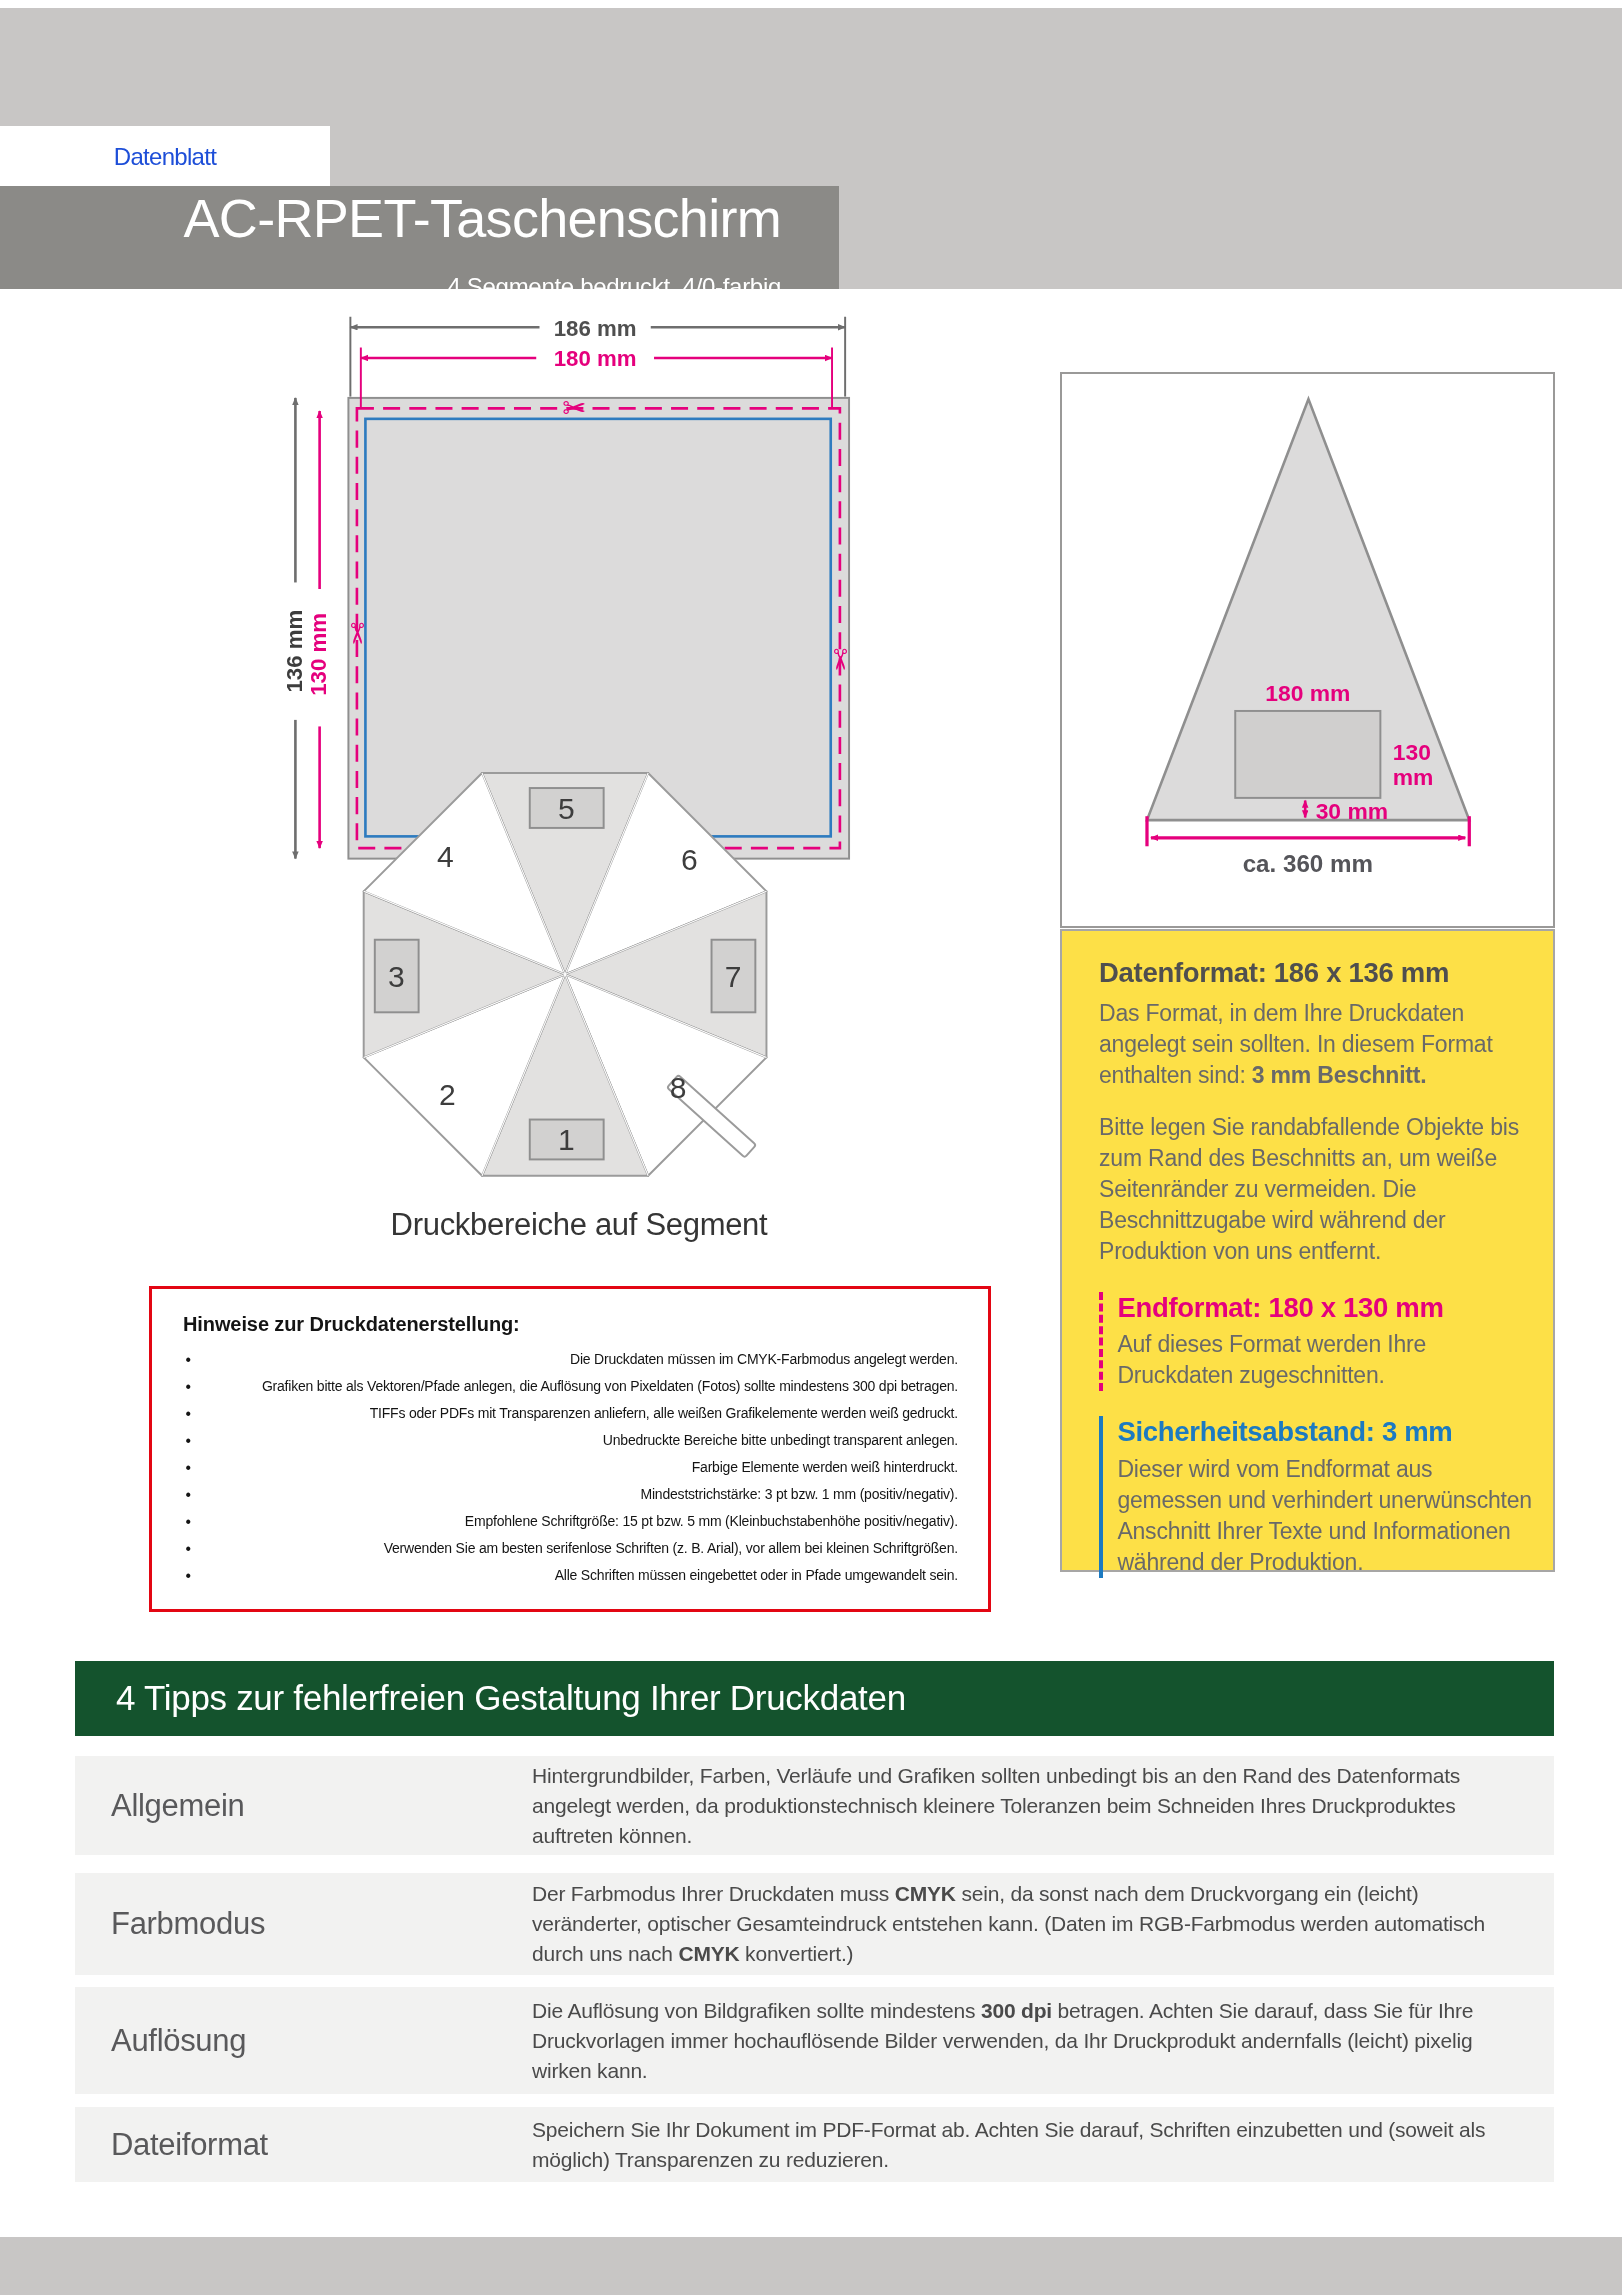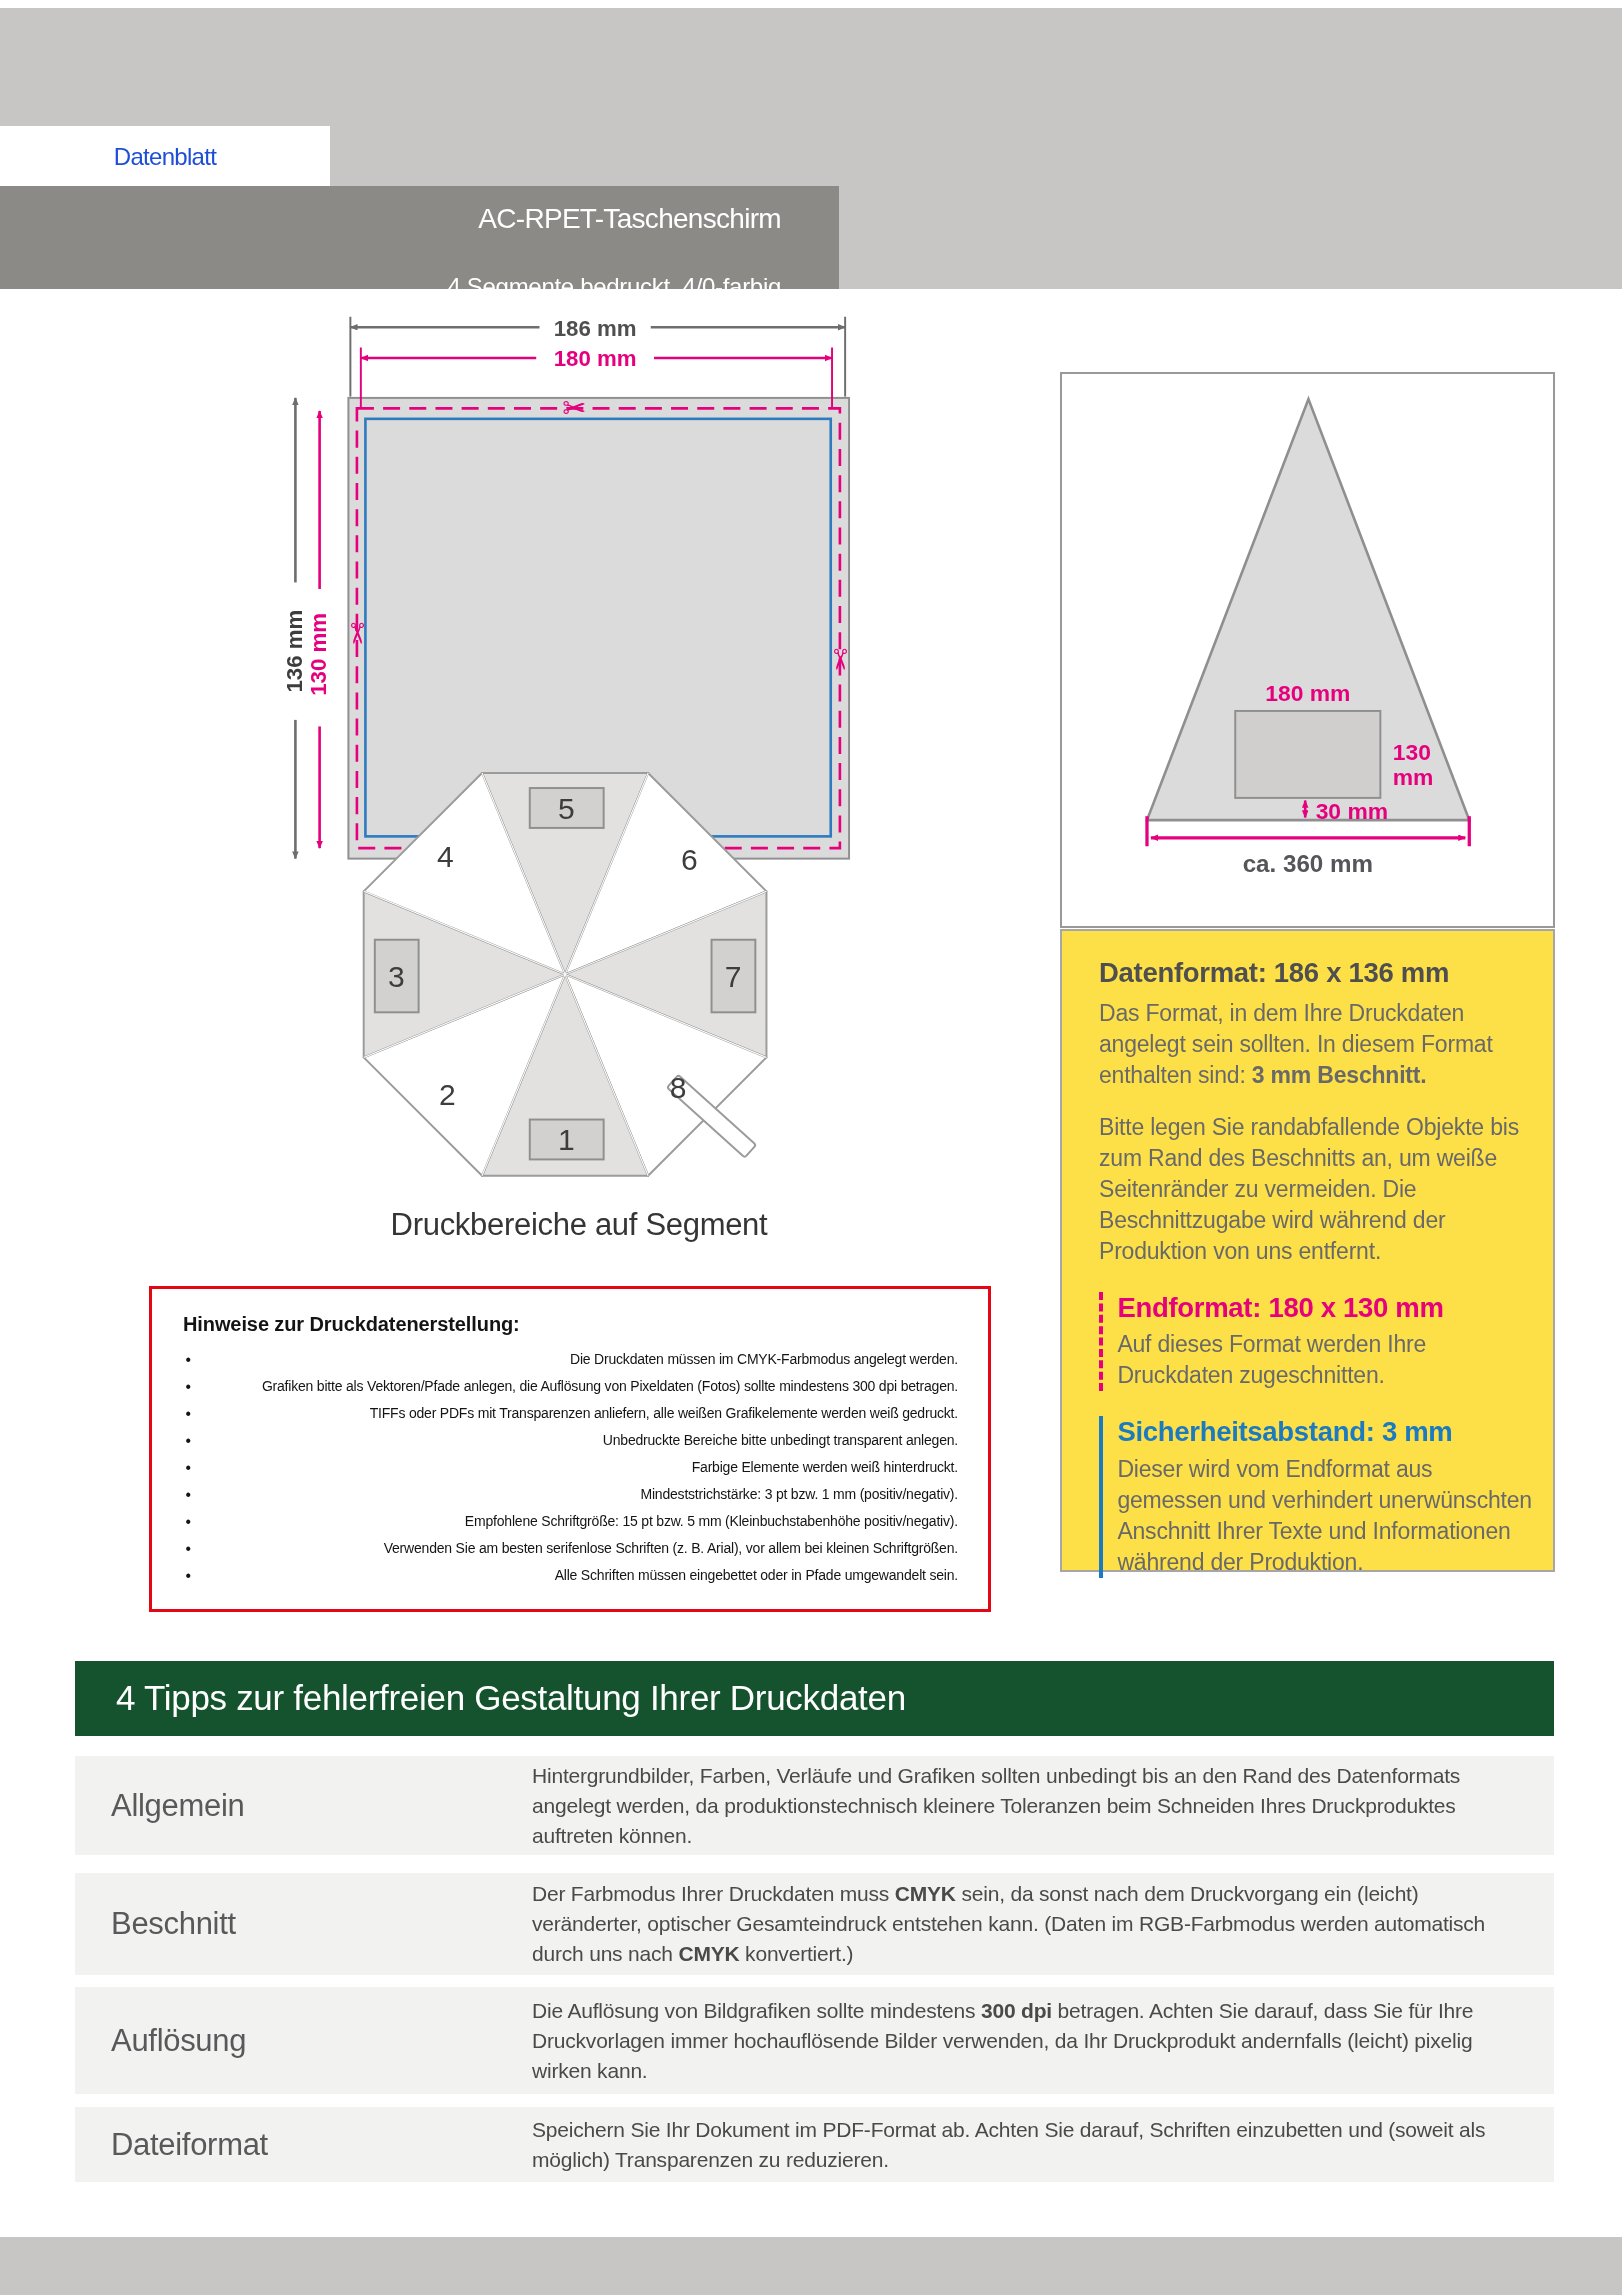--- a/index.html
+++ b/index.html
@@ -9,21 +9,21 @@
     font-family:"Liberation Sans", sans-serif; overflow:hidden;
   }
   .abs { position:absolute; }
 
   
   .top-band { left:0; top:7.9px; width:1623px; height:281px; background:#c8c6c5; }
   .sheet-box { left:0; top:126px; width:330px; height:61px; background:#ffffff;
     text-align:center; line-height:61px; font-size:24px; color:#1d4ed8; letter-spacing:-0.7px; }
   .title-band { left:0; top:186px; width:839px; height:103px; background:#8b8a87; color:#ffffff;
     text-align:right; padding:6.5px 58px 0 0; }
-  .title-band .t1 { font-size:28px; line-height:51px; letter-spacing:-0.7px; }
+  .title-band .t1 { font-size:54px; line-height:51px; letter-spacing:-0.7px; }
   .title-band .t2 { font-size:24px; line-height:37px; letter-spacing:-0.3px;margin-top:24px; }
 
   svg text { font-family:"Liberation Sans", sans-serif; }
 
   .caption { left:301px; top:1207px; width:556px; text-align:center;
     font-size:31px; font-weight:500; color:#353535; letter-spacing:-0.3px; }
 
   
   .hinweise { left:149px; top:1286px; width:842px; height:326px; background:#ffffff;
     border:3.3px solid #e30613; padding:14.4px 30px 0 31px; color:#141414; }
@@ -212,21 +212,21 @@
   </div>
 
   <div class="abs tips-header">4 Tipps zur fehlerfreien Gestaltung Ihrer Druckdaten</div>
 
   <div class="abs tip-row" style="top:1756px; height:99px;">
     <div class="tip-label">Allgemein</div>
     <div class="tip-text"><span>Hintergrundbilder, Farben, Verläufe und Grafiken sollten unbedingt bis an den Rand des Datenformats angelegt werden, da produktionstechnisch kleinere Toleranzen beim Schneiden Ihres Druckproduktes auftreten können.</span></div>
   </div>
 
   <div class="abs tip-row" style="top:1873px; height:102px;">
-    <div class="tip-label">Beschnitt</div>
+    <div class="tip-label">Farbmodus</div>
     <div class="tip-text"><span>Der Farbmodus Ihrer Druckdaten muss </span><b>CMYK</b><span> sein, da sonst nach dem Druckvorgang ein (leicht) veränderter, optischer Gesamteindruck entstehen kann. (Daten im RGB-Farbmodus werden automatisch durch uns nach </span><b>CMYK</b><span> konvertiert.)</span></div>
   </div>
 
   <div class="abs tip-row" style="top:1987px; height:107px;">
     <div class="tip-label">Auflösung</div>
     <div class="tip-text"><span>Die Auflösung von Bildgrafiken sollte mindestens </span><b>300 dpi</b><span> betragen. Achten Sie darauf, dass Sie für Ihre Druckvorlagen immer hochauflösende Bilder verwenden, da Ihr Druckprodukt andernfalls (leicht) pixelig wirken kann.</span></div>
   </div>
 
   <div class="abs tip-row" style="top:2107px; height:75px;">
     <div class="tip-label">Dateiformat</div>

